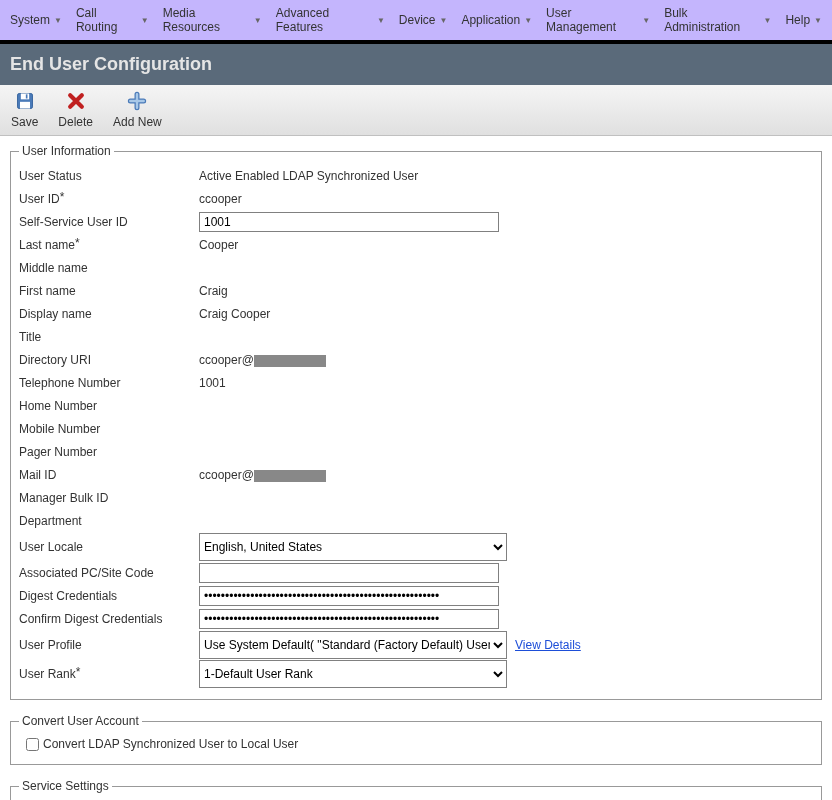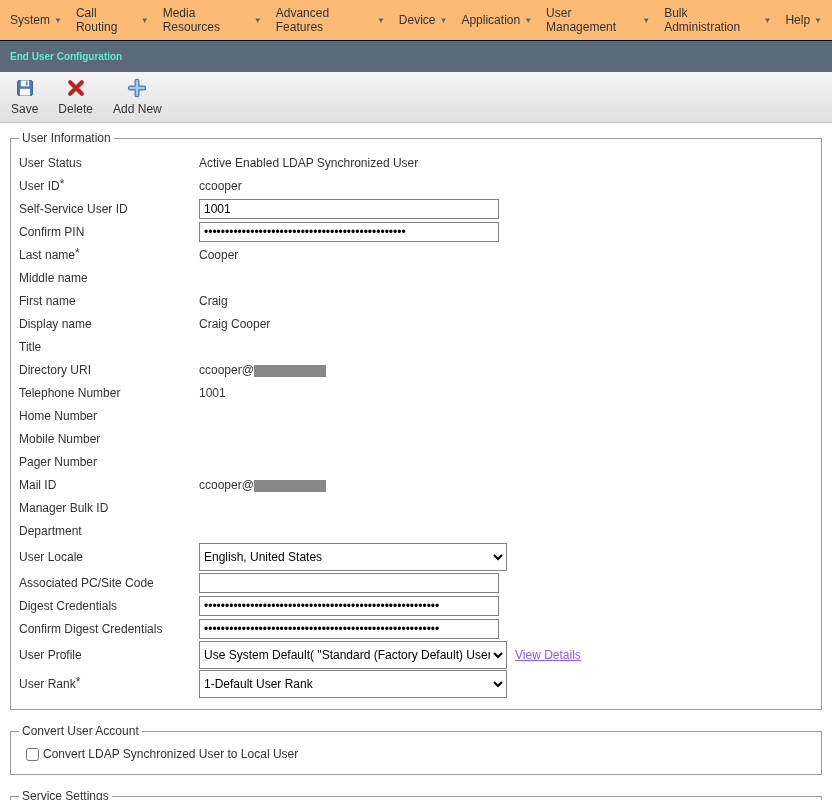--- a/index.html
+++ b/index.html
@@ -1,43 +1,43 @@
 <!DOCTYPE html>
 <html><head>
   <meta charset="utf-8">
   <style>
     * { box-sizing: border-box; margin: 0; padding: 0; }
     body { font-family: Arial, Helvetica, sans-serif; font-size: 12px; color: #333; background: #fff; width: 832px; }
     
-    .menubar { background: #fdba74; border-bottom: 1px solid #000000; padding: 3px 4px; display: flex; gap: 2px; }
+    .menubar { background: #c4b5fd; border-bottom: 4px solid #000000; padding: 3px 4px; display: flex; gap: 2px; }
     .menubar-item { padding: 3px 6px; cursor: pointer; display: flex; align-items: center; gap: 4px; color: #333; }
     .dropdown-arrow { font-size: 8px; color: #666; }
     
-    .page-title-bar { background: #5a6a7a; color: #5eead4; font-weight: bold; padding: 10px 10px; font-size: 10px; }
+    .page-title-bar { background: #5a6a7a; color: #e5e5e5; font-weight: bold; padding: 10px 10px; font-size: 18px; }
     
     .toolbar { background: linear-gradient(#f5f5f5, #e0e0e0); padding: 4px 8px; display: flex; gap: 14px; border-bottom: 1px solid #c0c0c0; align-items: center; }
     .toolbar-btn { display: flex; align-items: center; gap: 4px; cursor: pointer; padding: 2px 3px; flex-direction: column; }
     .toolbar-btn svg { width: 20px; height: 20px; }
     
     .content { padding: 8px 10px; }
     fieldset { border: 1px solid #999; padding: 6px 8px 10px 8px; margin-bottom: 14px; }
     legend { font-weight: normal; padding: 0 3px; font-size: 12px; }
     
     .form-row { display: flex; align-items: center; min-height: 22px; margin: 1px 0; }
     .form-label { width: 180px; flex-shrink: 0; }
     .form-value { flex: 0 0 auto; }
     .req::after { content: "*"; position: relative; top: -2px; }
     
     input[type="text"], input[type="password"] { border: 1px solid #808080; padding: 2px 4px; font-size: 12px; height: 20px; }
     .w-std { width: 300px; }
     select { border: 1px solid #808080; font-size: 12px; height: 28px; width: 308px; background: #fff; }
     
     .credential-btn { margin-left: 10px; padding: 4px 14px; background: linear-gradient(#f0f0f0,#d8d8d8); border: 1px solid #888; cursor: pointer; font-weight: bold; font-size: 12px; }
     
-    .link { color: #8b5cf6; text-decoration: underline; cursor: pointer; margin-left: 8px; }
+    .link { color: #1d4ed8; text-decoration: underline; cursor: pointer; margin-left: 8px; }
     
     .checkbox-row { display: flex; align-items: center; gap: 4px; margin: 3px 7px; }
     
     .redacted { display: inline-block; background: #888; width: 72px; height: 12px; vertical-align: middle; }
   </style>
 </head>
 <body>
 
 <div class="menubar">
   <div class="menubar-item">
@@ -115,24 +115,20 @@
       </div>
     <div class="form-row">
         <div class="form-label req">User ID</div>
         <div class="form-value">ccooper</div>
       </div>
     <div class="form-row">
         <div class="form-label">Self-Service User ID</div>
         <input type="text" class="w-std" value="1001" style="">
       </div>
     <div class="form-row">
-        <div class="form-label">Confirm PIN</div>
-        <input type="password" class="w-std" value="••••••••••••••••••••••••••••••••••••••••••••••••" style="">
-      </div>
-    <div class="form-row">
         <div class="form-label req">Last name</div>
         <div class="form-value">Cooper</div>
       </div>
     <div class="form-row">
         <div class="form-label">Middle name</div>
         <div class="form-value"></div>
       </div>
     <div class="form-row">
         <div class="form-label">First name</div>
         <div class="form-value">Craig</div>

